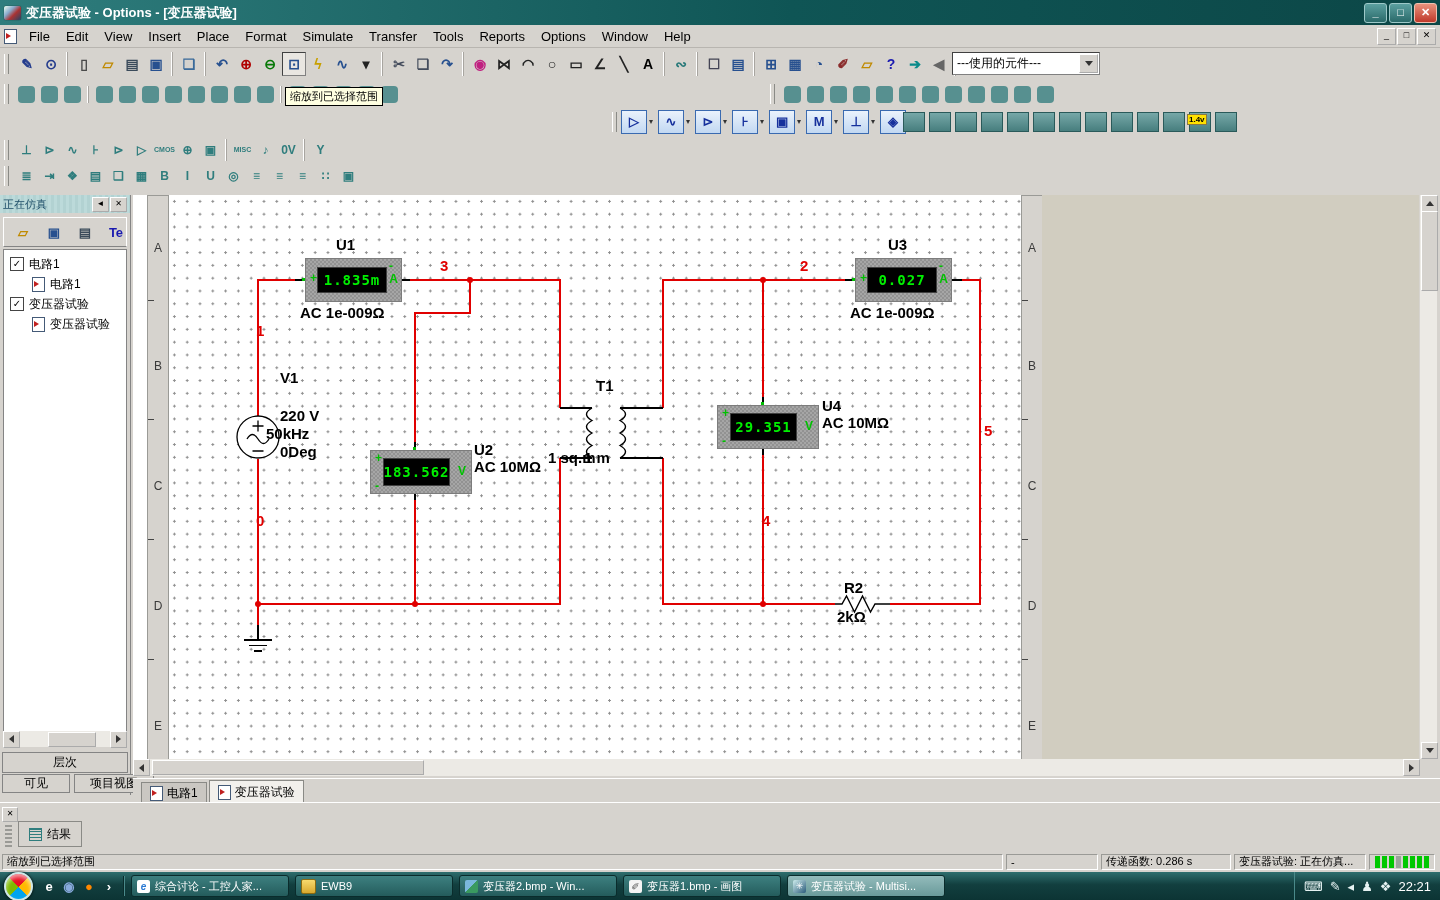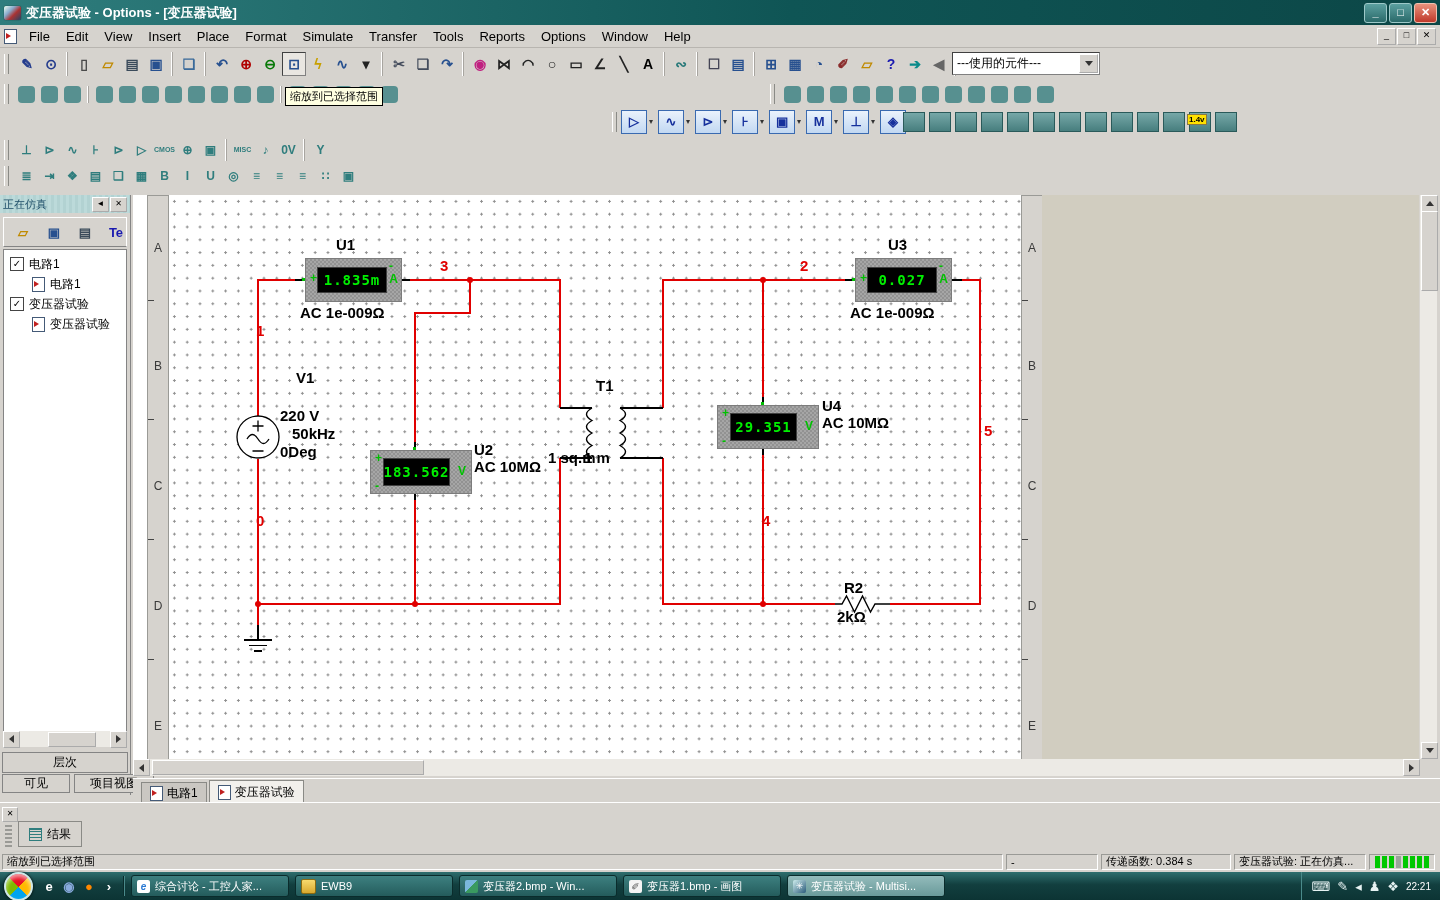--- a/index.html
+++ b/index.html
@@ -150,21 +150,21 @@
   .bic{width:13px;height:13px;flex:none;display:inline-flex;align-items:center;justify-content:center;
     font-size:10px;border-radius:2px;}
   .bic-ie{background:#fff;color:#2a7ad4;font-style:italic;font-weight:bold;}
   .bic-folder{background:linear-gradient(#f7da6e,#d9a92f);border:1px solid #8a6a10;}
   .bic-image{background:linear-gradient(135deg,#7ab8dd 50%,#3a9a60 50%);}
   .bic-paint{background:#f4f4f4;color:#555;}
   .bic-multisim{background:linear-gradient(135deg,#cfeeee,#2a5a7a);color:#fff;font-size:9px;}
   #tray{margin-left:auto;display:flex;align-items:center;gap:7px;padding:0 9px;height:100%;
     border-left:1px solid #4a8a8a;}
   .tray-ic{color:#e6f2f2;font-size:13px;}
-  #clock{color:#fff;font-size:10px;}
+  #clock{color:#fff;font-size:13px;}
   
   #circuit-layer{position:absolute;left:0;top:0;width:1440px;height:900px;pointer-events:none;z-index:5;}
   .meter{position:absolute;background:repeating-conic-gradient(#a6a6a6 0% 25%,#929292 0% 50%);
     background-size:4px 4px;border:1px solid #7c7c7c;}
   .m-display{position:absolute;background:#000;border:1px solid #404040;color:#00f000;
     font-family:"DejaVu Sans Mono",monospace;font-weight:bold;font-size:14px;display:flex;
     align-items:center;justify-content:center;letter-spacing:1px;}
   .am .m-display{left:11px;right:14px;top:8px;bottom:8px;}
   .vm .m-display{left:12px;right:21px;top:7px;bottom:7px;}
   .mmark{position:absolute;color:#00c000;font-weight:bold;font-size:12px;line-height:12px;}
@@ -537,21 +537,21 @@
   <span id="restab">
     <span class="mini-grid"></span>
     <span>结果</span>
   </span>
 </div>
 
 <div id="statusbar">
   <span class="scell" id="status-msg">缩放到已选择范围</span>
   <span id="status-cells" style="display:flex;gap:3px">
       <span class="scell" style="width: 92px;">-</span>
-      <span class="scell" style="width: 130px;">传递函数: 0.384 s</span>
+      <span class="scell" style="width: 130px;">传递函数: 0.286 s</span>
       <span class="scell" style="width: 132px;">变压器试验: 正在仿真...</span>
     </span>
   <span class="scell" id="status-bars">
       <span class="abar" style="background: rgb(0, 200, 0);"></span>
       <span class="abar" style="background: rgb(0, 200, 0);"></span>
       <span class="abar" style="background: rgb(0, 200, 0);"></span>
       <span class="abar" style="background: rgb(154, 164, 154);"></span>
       <span class="abar" style="background: rgb(0, 200, 0);"></span>
       <span class="abar" style="background: rgb(0, 200, 0);"></span>
       <span class="abar" style="background: rgb(0, 200, 0);"></span>
@@ -682,23 +682,23 @@
 
   
   <div class="clabel" style="left:336px;top:236px">U1</div>
   <div class="clabel" style="left:300px;top:304px">AC  1e-009Ω</div>
   <div class="clabel" style="left:888px;top:236px">U3</div>
   <div class="clabel" style="left:850px;top:304px">AC  1e-009Ω</div>
   <div class="clabel" style="left:474px;top:441px">U2</div>
   <div class="clabel" style="left:474px;top:458px">AC  10MΩ</div>
   <div class="clabel" style="left:822px;top:397px">U4</div>
   <div class="clabel" style="left:822px;top:414px">AC  10MΩ</div>
-  <div class="clabel" style="left:296px;top:369px">V1</div>
+  <div class="clabel" style="left:280px;top:369px">V1</div>
   <div class="clabel" style="left:280px;top:407px">220 V</div>
-  <div class="clabel" style="left:292px;top:425px">50kHz</div>
+  <div class="clabel" style="left:266px;top:425px">50kHz</div>
   <div class="clabel" style="left:280px;top:443px">0Deg</div>
   <div class="clabel" style="left:596px;top:377px">T1</div>
   <div class="clabel" style="left:548px;top:449px">1 sq.m</div>
   <div class="clabel" style="left:584px;top:449px">1 m</div>
   <div class="clabel" style="left:844px;top:579px">R2</div>
   <div class="clabel" style="left:837px;top:608px">2kΩ</div>
   
   <div class="nlabel" style="left:440px;top:257px">3</div>
   <div class="nlabel" style="left:800px;top:257px">2</div>
   <div class="nlabel" style="left:256px;top:322px">1</div>

